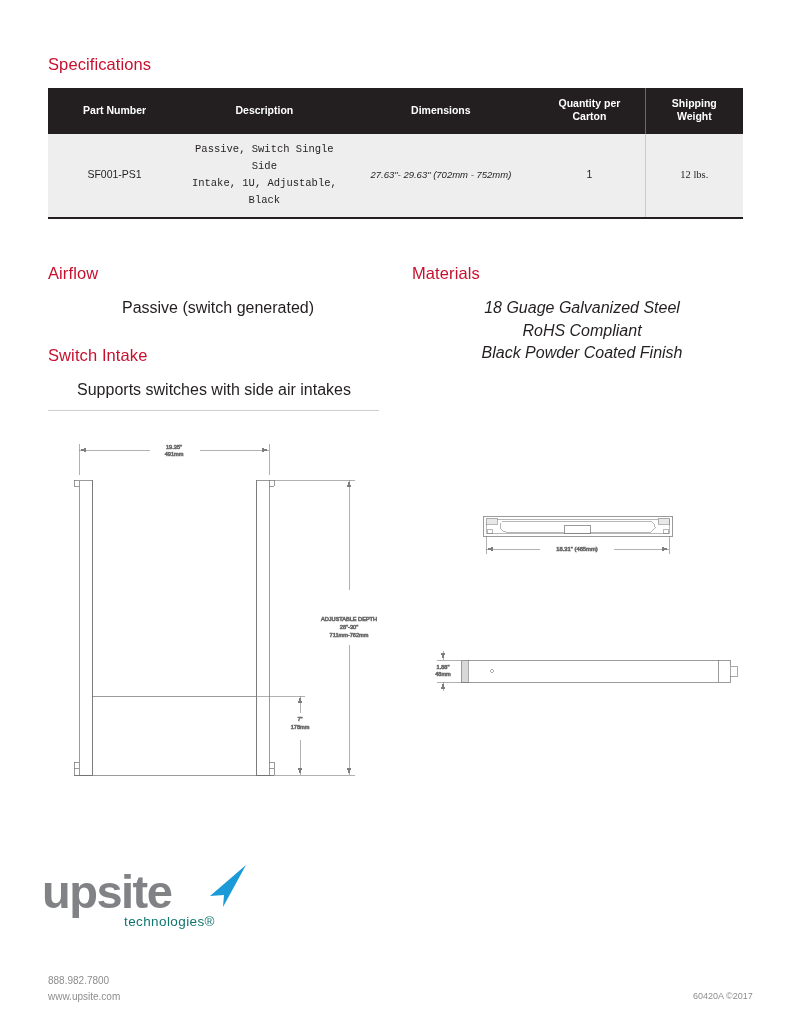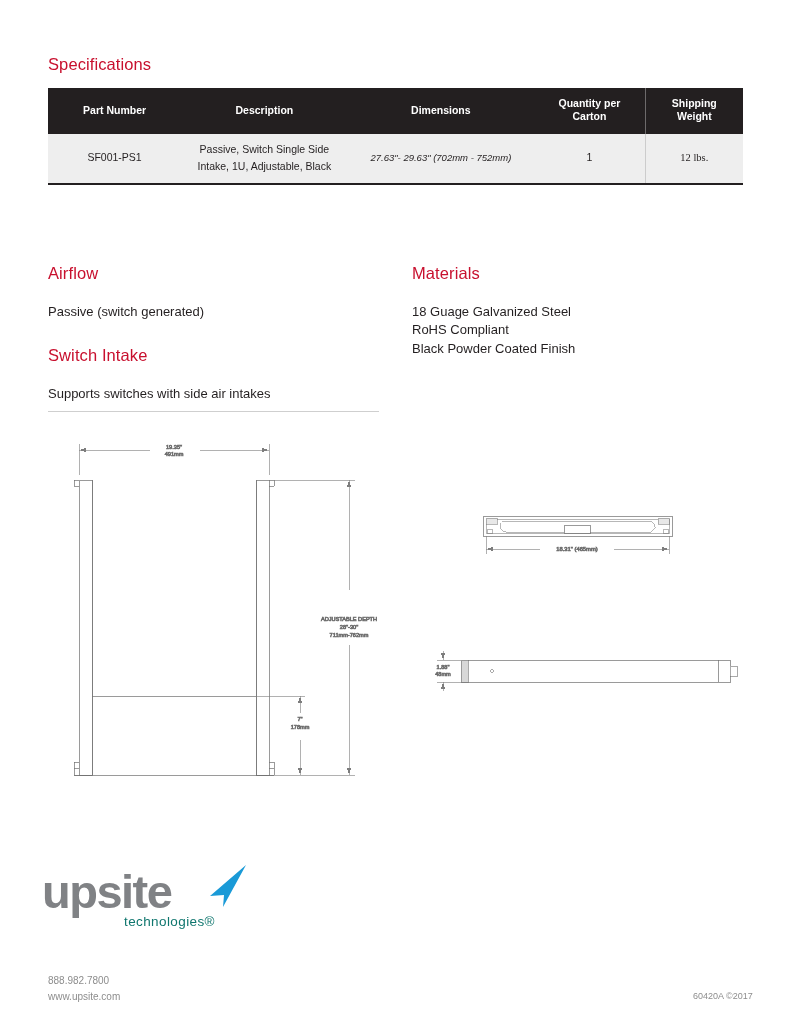--- a/index.html
+++ b/index.html
@@ -65,31 +65,32 @@
     line-height: 1.62;
     vertical-align: middle;
     height: 44px;
   }
   .spec-table tbody td.divider-left {
     border-left: 1px solid #cccccc;
     font-family: Liberation Serif, serif;
   }
   .spec-table tbody td.dims { font-style: italic; font-size: 9.5px; }
   .spec-table tbody tr { border-bottom: 2.5px solid #231f20; padding-left: 34px; }
-  .desc-line { display: block; }
+  .desc-line { display: block; font-family: Liberation Mono, monospace; }
 
   
   .block { position: absolute; }
   .block .body-text {
     color: #231f20;
-    font-size: 13px;
+    font-size: 16px;
     line-height: 1.42;
-    margin-top: 20px;
-  }
-  .body-text .line { display: block; }
+    margin-top: 14px;
+    text-align: center;
+  }
+  .body-text .line { display: block; font-style: italic; }
 
   #airflow-block { left: 48px; top: 264px; width: 340px; }
   #switch-intake-block { left: 48px; top: 346px; width: 332px; }
   #materials-block { left: 412px; top: 264px; width: 340px; }
 
   .hr-light {
     width: 331px;
     height: 1px;
     background: #cfcfcf;
     margin-top: 8px;

